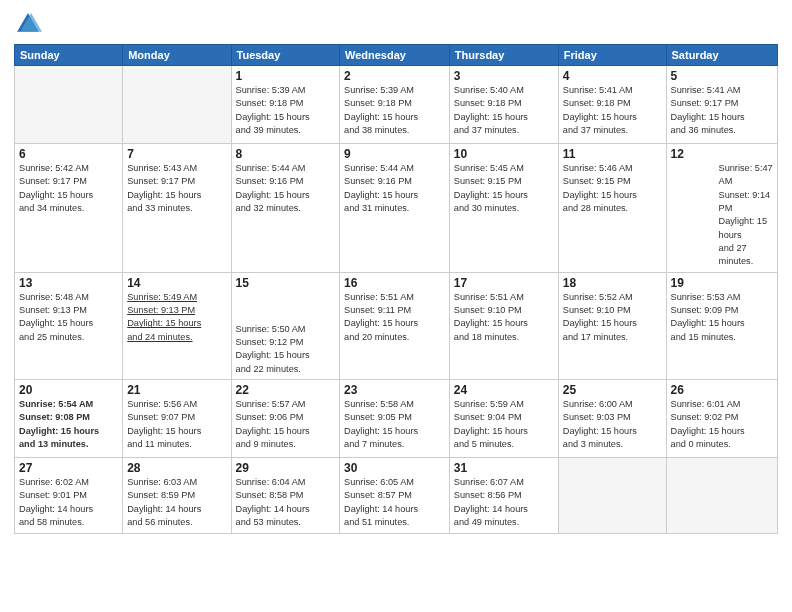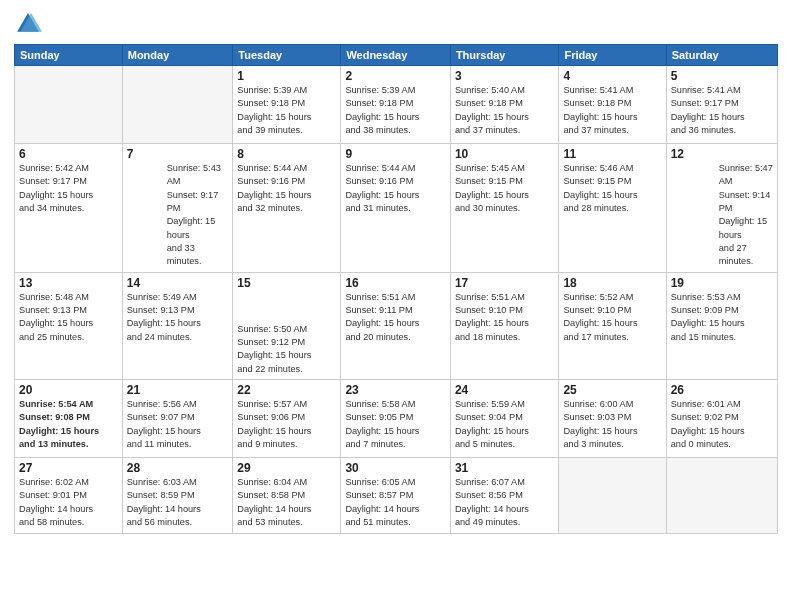--- a/index.html
+++ b/index.html
@@ -166,21 +166,21 @@
         <tr>
           <td>
             <div class="day-num">6</div>
             <div class="day-info" style="white-space: pre-line;">Sunrise: 5:42 AM
 Sunset: 9:17 PM
 Daylight: 15 hours
 and 34 minutes.</div>
           </td>
           <td>
             <div class="day-num">7</div>
-            <div class="day-info" style="white-space: pre-line; margin-left: 40px;">Sunrise: 5:43 AM
+            <div class="day-info" style="white-space: pre-line;">Sunrise: 5:43 AM
 Sunset: 9:17 PM
 Daylight: 15 hours
 and 33 minutes.</div>
           </td>
           <td>
             <div class="day-num">8</div>
             <div class="day-info" style="white-space: pre-line;">Sunrise: 5:44 AM
 Sunset: 9:16 PM
 Daylight: 15 hours
 and 32 minutes.</div>
@@ -217,21 +217,21 @@
         <tr>
           <td>
             <div class="day-num">13</div>
             <div class="day-info" style="white-space: pre-line;">Sunrise: 5:48 AM
 Sunset: 9:13 PM
 Daylight: 15 hours
 and 25 minutes.</div>
           </td>
           <td>
             <div class="day-num">14</div>
-            <div class="day-info" style="white-space: pre-line;">Sunrise: 5:49 AM
+            <div class="day-info" style="white-space: pre-line; text-decoration: underline;">Sunrise: 5:49 AM
 Sunset: 9:13 PM
 Daylight: 15 hours
 and 24 minutes.</div>
           </td>
           <td>
             <div class="day-num">15</div>
             <div class="day-info" style="white-space: pre-line; margin-top: 33px;">Sunrise: 5:50 AM
 Sunset: 9:12 PM
 Daylight: 15 hours
 and 22 minutes.</div>

